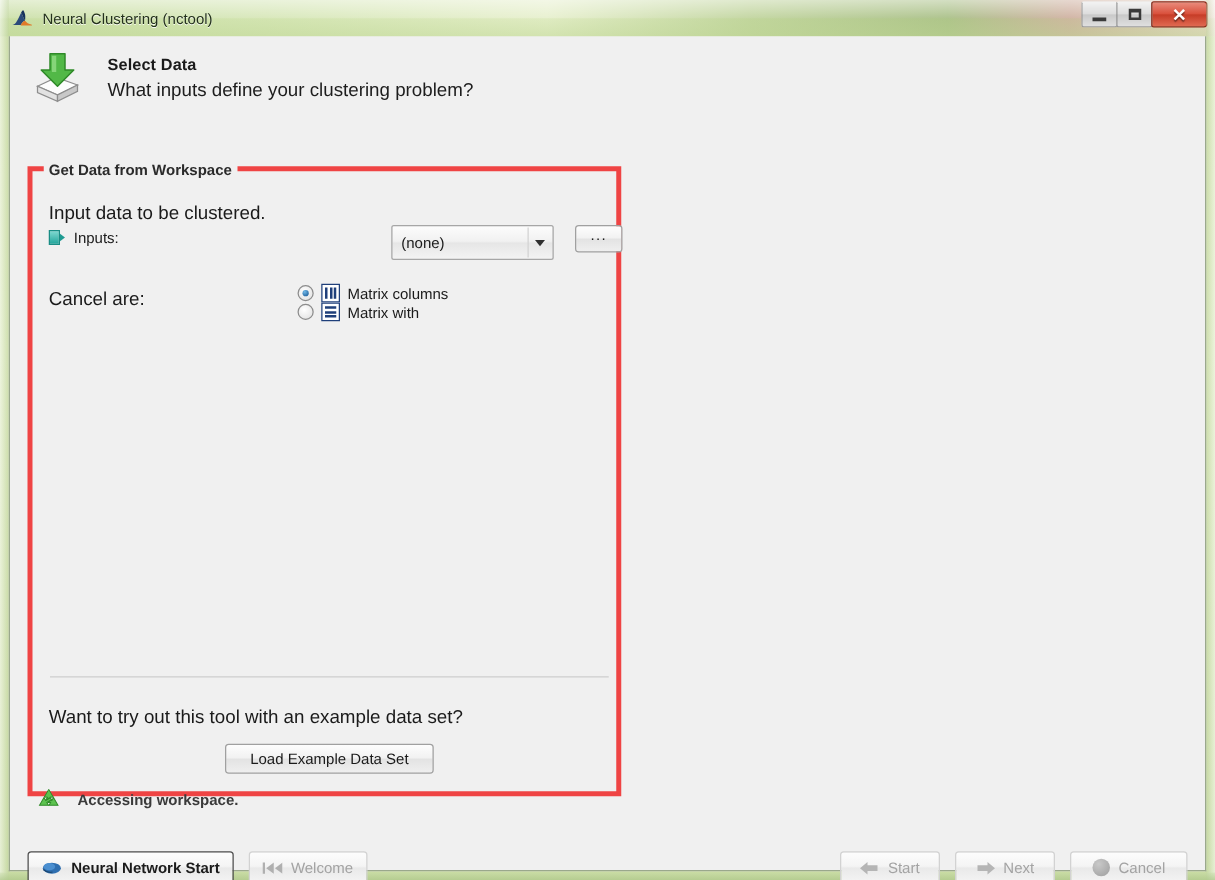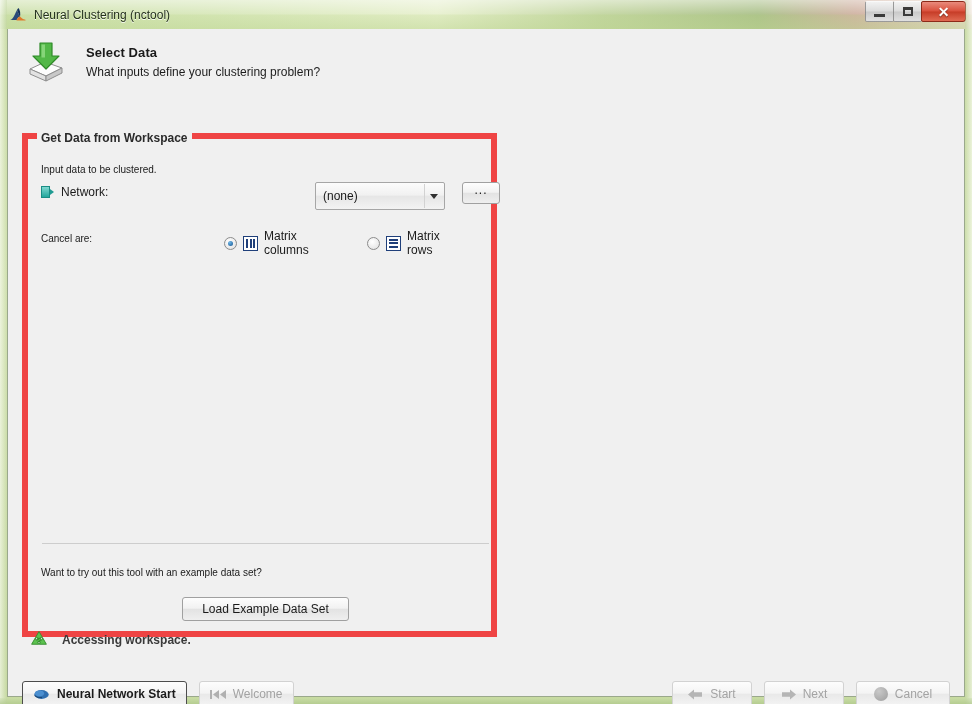--- a/index.html
+++ b/index.html
@@ -118,41 +118,41 @@
     margin-left: 14px;
     position: relative;
     flex: none;
   }
   .header-text { margin-left: 18px; }
   .header-title {
     font-size: 13px; font-weight: bold; color: #1a1a1a;
     letter-spacing: .1px;
   }
   .header-sub {
-    font-size: 12px; color: #1d1d1d; margin-top: 5px;
+    font-size: 15px; color: #1d1d1d; margin-top: 5px;
   }
 
   
   .groupbox {
     position: absolute;
-    border: 6px solid #ef4444;
+    border: 4px solid #ef4444;
     background: #f0f0f0;
   }
   .groupbox > .legend {
     position: absolute;
     top: -8px; left: 9px;
     background: #f0f0f0;
     padding: 0 4px;
     font-size: 12px; font-weight: bold;
     color: #2b2b2b;
   }
   #panel-left  { left: 14px;  top: 104px; width: 475px; height: 504px; }
   #panel-right { left: 501px; top: 104px; width: 451px; height: 504px; }
 
-  .p-text { position: absolute; font-size: 10px; color: #1a1a1a; }
+  .p-text { position: absolute; font-size: 15px; color: #1a1a1a; }
 
   
   #label-input-desc { left: 13px; top: 25px; }
   #inputs-row {
     position: absolute;
     left: 13px; top: 46px;
     display: flex; align-items: center;
   }
   .input-badge {
     width: 13px; height: 14px;
@@ -214,22 +214,22 @@
     left: 434px; top: 43px;
     width: 38px; height: 22px;
     padding-bottom: 6px;
     letter-spacing: 1px;
   }
 
   
   #label-samples { left: 13px; top: 94px; }
   #radio-row {
     position: absolute;
-    left: 196px; top: 90px;
-    display: flex; align-items: flex-start;
+    left: 212px; top: 90px;
+    display: flex; align-items: flex-start; flex-direction: column;
   }
   .radio-opt { display: flex; align-items: center; margin-right: 24px; }
   .radio {
     width: 13px; height: 13px; border-radius: 50%;
     border: 1px solid #8c8c8c;
     background: radial-gradient(circle at 40% 35%, #ffffff 0%, #e8e8e8 70%, #cfcfcf 100%);
     position: relative; flex: none;
   }
   .radio.on::after {
     content: ""; position: absolute;
@@ -358,21 +358,21 @@
     <div class="groupbox" id="panel-left">
       <div class="legend">Get Data from Workspace</div>
 
       <div class="p-text" id="label-input-desc">Input data to be clustered.</div>
 
       <div id="inputs-row">
         <span class="input-badge">
           <span class="sq"></span>
             <span class="arw"></span>
         </span>
-        <span id="inputs-label">Network:</span>
+        <span id="inputs-label">Inputs:</span>
       </div>
 
       <div class="combo">
         <span>(none)</span>
         <span class="arrowbox">
           <span class="caret-down"></span>
         </span>
       </div>
 
       <div class="btn" id="btn-browse">...</div>
@@ -389,21 +389,21 @@
           </span>
           <span class="radio-label">Matrix columns</span>
         </div>
         <div class="radio-opt">
           <span class="radio"></span>
           <span class="mini-icon">
             <span class="bar" style="left:2px; top:2px;   width:9px; height:2px;"></span>
             <span class="bar" style="left:2px; top:5.5px; width:9px; height:2px;"></span>
             <span class="bar" style="left:2px; top:9px;   width:9px; height:2px;"></span>
           </span>
-          <span class="radio-label">Matrix rows</span>
+          <span class="radio-label">Matrix with</span>
         </div>
       </div>
 
       <div class="divider"></div>
 
       <div class="p-text" id="label-example">Want to try out this tool with an example data set?</div>
 
       <div class="btn" id="btn-load-example">Load Example Data Set</div>
     </div>
 

